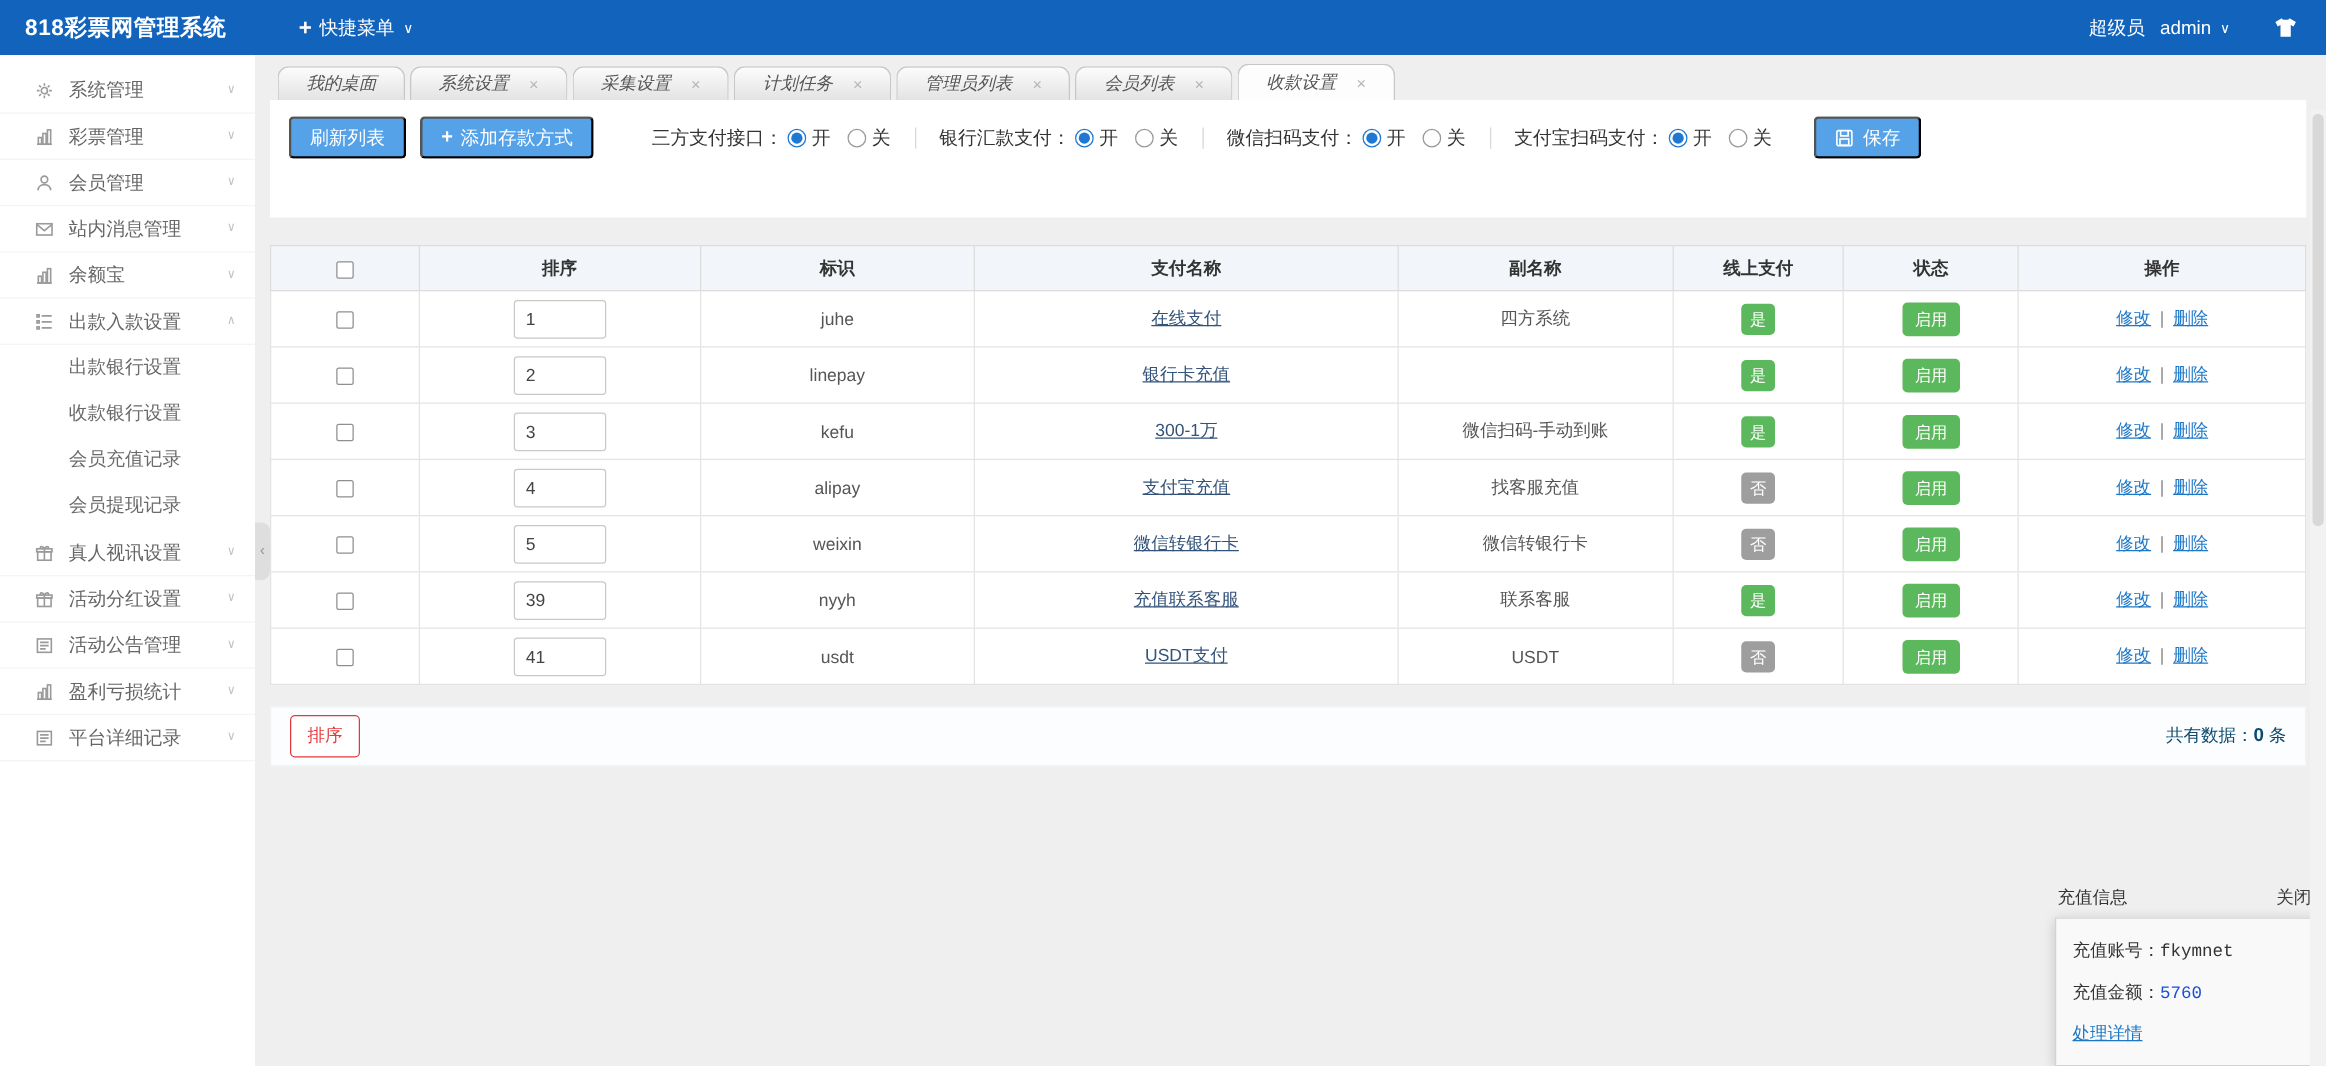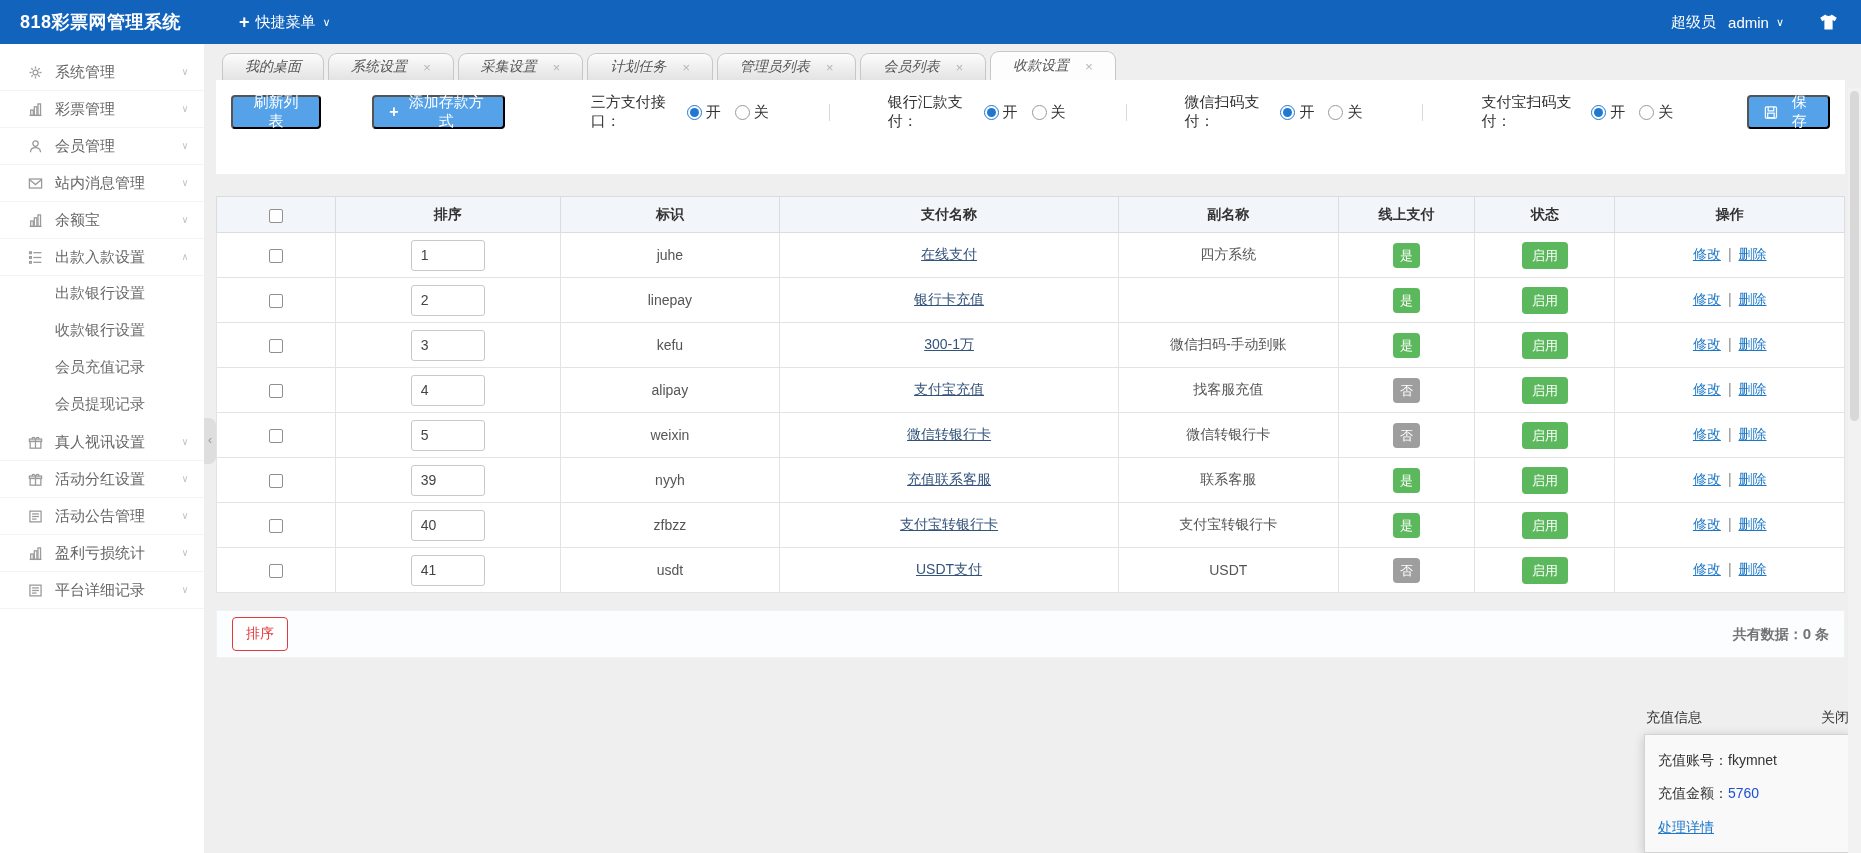--- a/index.html
+++ b/index.html
@@ -35,21 +35,21 @@
   .main { position:relative; flex:1; padding:0 16px 0 12px; }
 
   
   .tabbar { display:flex; align-items:flex-end; height:36px; padding-top:7px; margin-left:6px; gap:4px;font-style:italic; }
   .tab { display:flex; align-items:center; height:27px; padding:0 22px; background:linear-gradient(#fcfcfc,#e3e3e3); border:1px solid #c7c7c7; border-bottom:none; border-radius:9px 9px 0 0; font-size:14px; color:#555; cursor:pointer; }
   .tab.active { background:#fdfdfd; height:29px; }
   .tab .x { margin-left:16px; color:#b5b5b5; font-size:13px; cursor:pointer; }
 
   
   .toolbar-card { background:#fff; height:94px; padding:13px 15px; }
-  .toolbar-row { display:flex; align-items:center;gap:40px; }
+  .toolbar-row { display:flex; align-items:center; }
   .btn-blue { display:flex; align-items:center; background:#55a2e9; color:#fff; font-size:15px; height:34px; padding:0 15px; border-radius:4px; cursor:pointer; }
   .btn-blue .plus { font-weight:bold; font-size:16px; margin-right:6px; }
   .btn-refresh { margin-right:11px; }
   .btn-add { margin-right:46px; }
   .btn-save { margin-left:20px; }
   .btn-save svg { margin-right:7px; }
   .sw-group { display:flex; align-items:center; font-size:15px; color:#333;justify-content:center; }
   .sw-label { margin-right:4px; }
   .radio { display:flex; align-items:center; margin-right:14px; cursor:pointer; }
   .rb { width:15px; height:15px; border:1px solid #9a9a9a; border-radius:50%; background:#fff; margin-right:4px; position:relative; }
@@ -68,33 +68,33 @@
   .badge { display:inline-block; min-width:27px; padding:6px 6px; border-radius:4px; color:#fff; font-size:13px; line-height:1; }
   .badge.green { background:#5cb85c; }
   .badge.gray { background:#9e9e9e; }
   .badge.wide { padding:7px 10px; }
   .ops a { color:#1e78c8; text-decoration:underline; cursor:pointer; }
   .ops .sep { color:#8a8a8a; margin:0 7px; text-decoration:none; }
 
   
   .footer-bar { margin-top:17px; height:48px; background:#fbfdfe; border:1px solid #f0f2f4; display:flex; align-items:center; justify-content:space-between; padding:0 15px; }
   .btn-sort { background:#fff; border:1px solid #e4393c; color:#e4393c; font-size:14px; padding:7px 13px; border-radius:4px; cursor:pointer; }
-  .total { font-size:14px; color:#737373;font-weight:bold; }
+  .total { font-size:14px; color:#0c4a6e; }
   .total b { font-size:15px; }
 
   
   .watermark { position:absolute; left:1475px; top:763px; z-index:1; color:#a9a9a9; }
   .watermark .l1 { font-size:22px; }
   .watermark .l2 { font-size:12px; margin-top:8px; white-space:nowrap; }
 
   
   .popup { position:absolute; right:10px; bottom:0; width:207px; z-index:10; }
   .popup-head { display:flex; justify-content:space-between; align-items:center; font-size:14px; color:#333; margin-bottom:7px; padding:0 2px; }
   .popup-head .close { cursor:pointer; color:#3c3c3c; }
-  .popup-box { background:#f9f9f9; border:1px solid #d3d3d3; box-shadow:0 2px 10px rgba(0,0,0,.18); padding:17px 13px 13px; height:119px; }
+  .popup-box { background:#f9f9f9; border:1px solid #d3d3d3; box-shadow:0 2px 10px rgba(0,0,0,.18); padding:17px 13px 13px; height:119px;font-family:Liberation Mono, monospace; }
   .popup-row { font-size:14px; color:#333; margin-bottom:15px; }
   .popup-row .red { color:#1d4ed8; }
   .popup-link { font-size:14px; color:#1e78c8; text-decoration:underline; cursor:pointer; }
 
   
   .v-scroll { position:absolute; right:0; top:44px; bottom:0; width:13px; background:#f2f2f2; z-index:15; }
   .v-thumb { position:absolute; left:2px; right:2px; top:3px; height:330px; background:#d8d8d8; border-radius:6px; }
 </style>
 </head>
 <body>
@@ -464,30 +464,20 @@
               <td><input class="sort-input" value="39" style=""></td>
               <td>nyyh</td>
               <td><a class="pay-link">充值联系客服</a></td>
               <td>联系客服</td>
               <td><span class="badge green">是</span></td>
               <td><span class="badge green wide">启用</span></td>
               <td class="ops"><a>修改</a><span class="sep">|</span><a>删除</a></td>
             </tr>
             <tr>
               <td><span class="cb"></span></td>
-              <td><input class="sort-input" value="40" style=""></td>
-              <td>zfbzz</td>
-              <td><a class="pay-link">支付宝转银行卡</a></td>
-              <td>支付宝转银行卡</td>
-              <td><span class="badge green">是</span></td>
-              <td><span class="badge green wide">启用</span></td>
-              <td class="ops"><a>修改</a><span class="sep">|</span><a>删除</a></td>
-            </tr>
-            <tr>
-              <td><span class="cb"></span></td>
               <td><input class="sort-input" value="41" style=""></td>
               <td>usdt</td>
               <td><a class="pay-link">USDT支付</a></td>
               <td>USDT</td>
               <td><span class="badge gray">否</span></td>
               <td><span class="badge green wide">启用</span></td>
               <td class="ops"><a>修改</a><span class="sep">|</span><a>删除</a></td>
             </tr>
           </tbody>
         </table>

